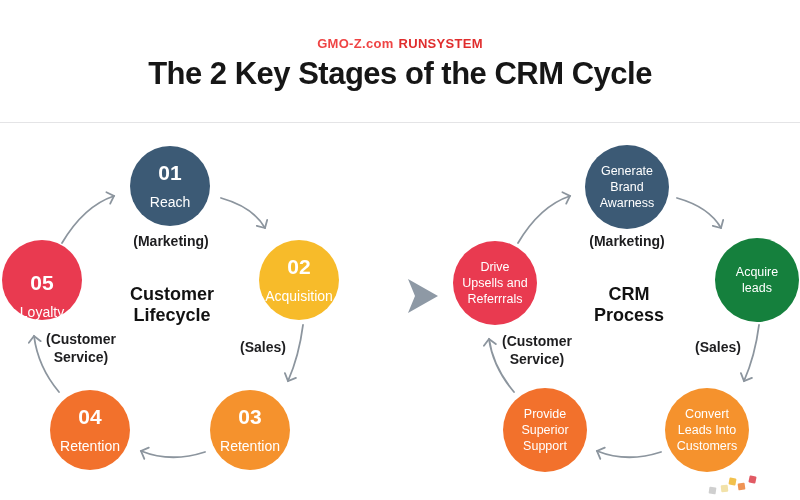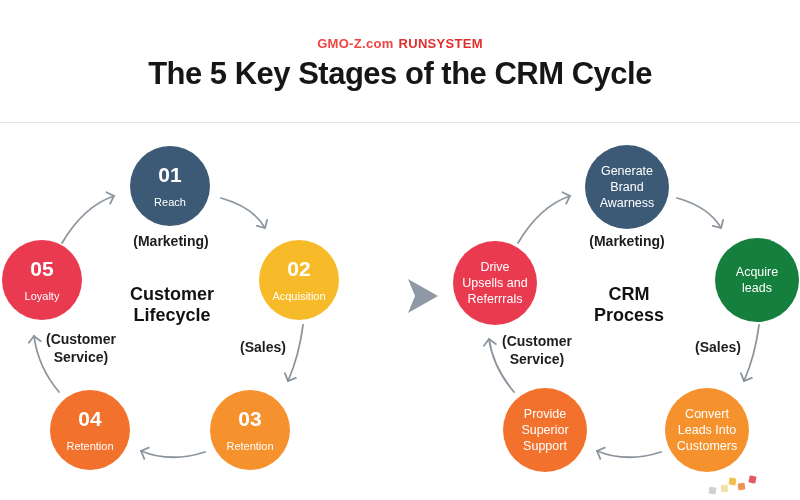--- a/index.html
+++ b/index.html
@@ -13,24 +13,24 @@
         font-size:31px;font-weight:bold;color:#161616;letter-spacing:-.5px;}
   .divider{position:absolute;top:122px;left:0;width:800px;height:1px;background:#e4e4e6;}
   
   svg.arrows{position:absolute;left:0;top:0;pointer-events:none;}
   
   .node{position:absolute;width:80px;height:80px;border-radius:50%;display:flex;
         flex-direction:column;align-items:center;justify-content:center;
         color:#fff;text-align:center;}
   .node.big{width:84px;height:84px;}
   .node .num{font-size:21px;font-weight:bold;line-height:1.05;}
-  .node .lbl{font-size:11px;line-height:1.15;margin-top:10px;}
+  .node .lbl{font-size:14px;line-height:1.15;margin-top:10px;}
   .node .multi{font-size:12.5px;line-height:1.3;white-space:pre-line;}
   .n-l1{left:130px;top:146px;} .n-l2{left:259px;top:240px;} .n-l3{left:210px;top:390px;}
-  .n-l4{left:50px;top:390px;}  .n-l5{left:2px;top:240px;}
+  .n-l4{left:50px;top:390px;}  .n-l5{left:2px;top:240px;justify-content:flex-end;}
   .n-r1{left:585px;top:145px;} .n-r2{left:715px;top:238px;} .n-r3{left:665px;top:388px;}
   .n-r4{left:503px;top:388px;} .n-r5{left:453px;top:241px;}
   
   .ann{position:absolute;font-size:14px;font-weight:600;color:#1d1d1f;text-align:center;
        white-space:pre-line;line-height:1.25;}
   .a-l1{left:111px;top:233px;width:120px;} .a-l2{left:223px;top:339px;width:80px;}
   .a-l3{left:21px;top:331px;width:120px;}
   .a-r1{left:567px;top:233px;width:120px;} .a-r2{left:678px;top:339px;width:80px;}
   .a-r3{left:477px;top:333px;width:120px;}
   
@@ -47,21 +47,21 @@
   .sq5{left:749px;top:476px;transform:rotate(12deg);}
 </style>
 </head>
 <body>
 
 <div class="canvas">
 
   <div class="logo">
     <span style="color: #ef4444;">GMO-Z.com</span><span class="sep"></span><span style="color: rgb(224, 45, 45); margin-top: 32px;">RUNSYSTEM</span>
   </div>
-  <h1 class="title">The 5 Key Stages of the CRM Cycle</h1>
+  <h1 class="title">The 2 Key Stages of the CRM Cycle</h1>
   <div class="divider"></div>
 
   <svg class="arrows" width="800" height="500" viewBox="0 0 800 500">
     <defs>
       <marker id="ah" markerWidth="16" markerHeight="16" refX="7" refY="7" orient="auto" markerUnits="userSpaceOnUse">
         <path d="M1,1 L7,7 L1,13" fill="none" stroke="#8c959e" stroke-width="1.8" stroke-linecap="round"></path>
       </marker>
       <linearGradient id="centergrad" x1="0" y1="0" x2="1" y2="0">
         <stop offset="0" stop-color="#eceff2"></stop>
           <stop offset="1" stop-color="#8e99a5"></stop>

